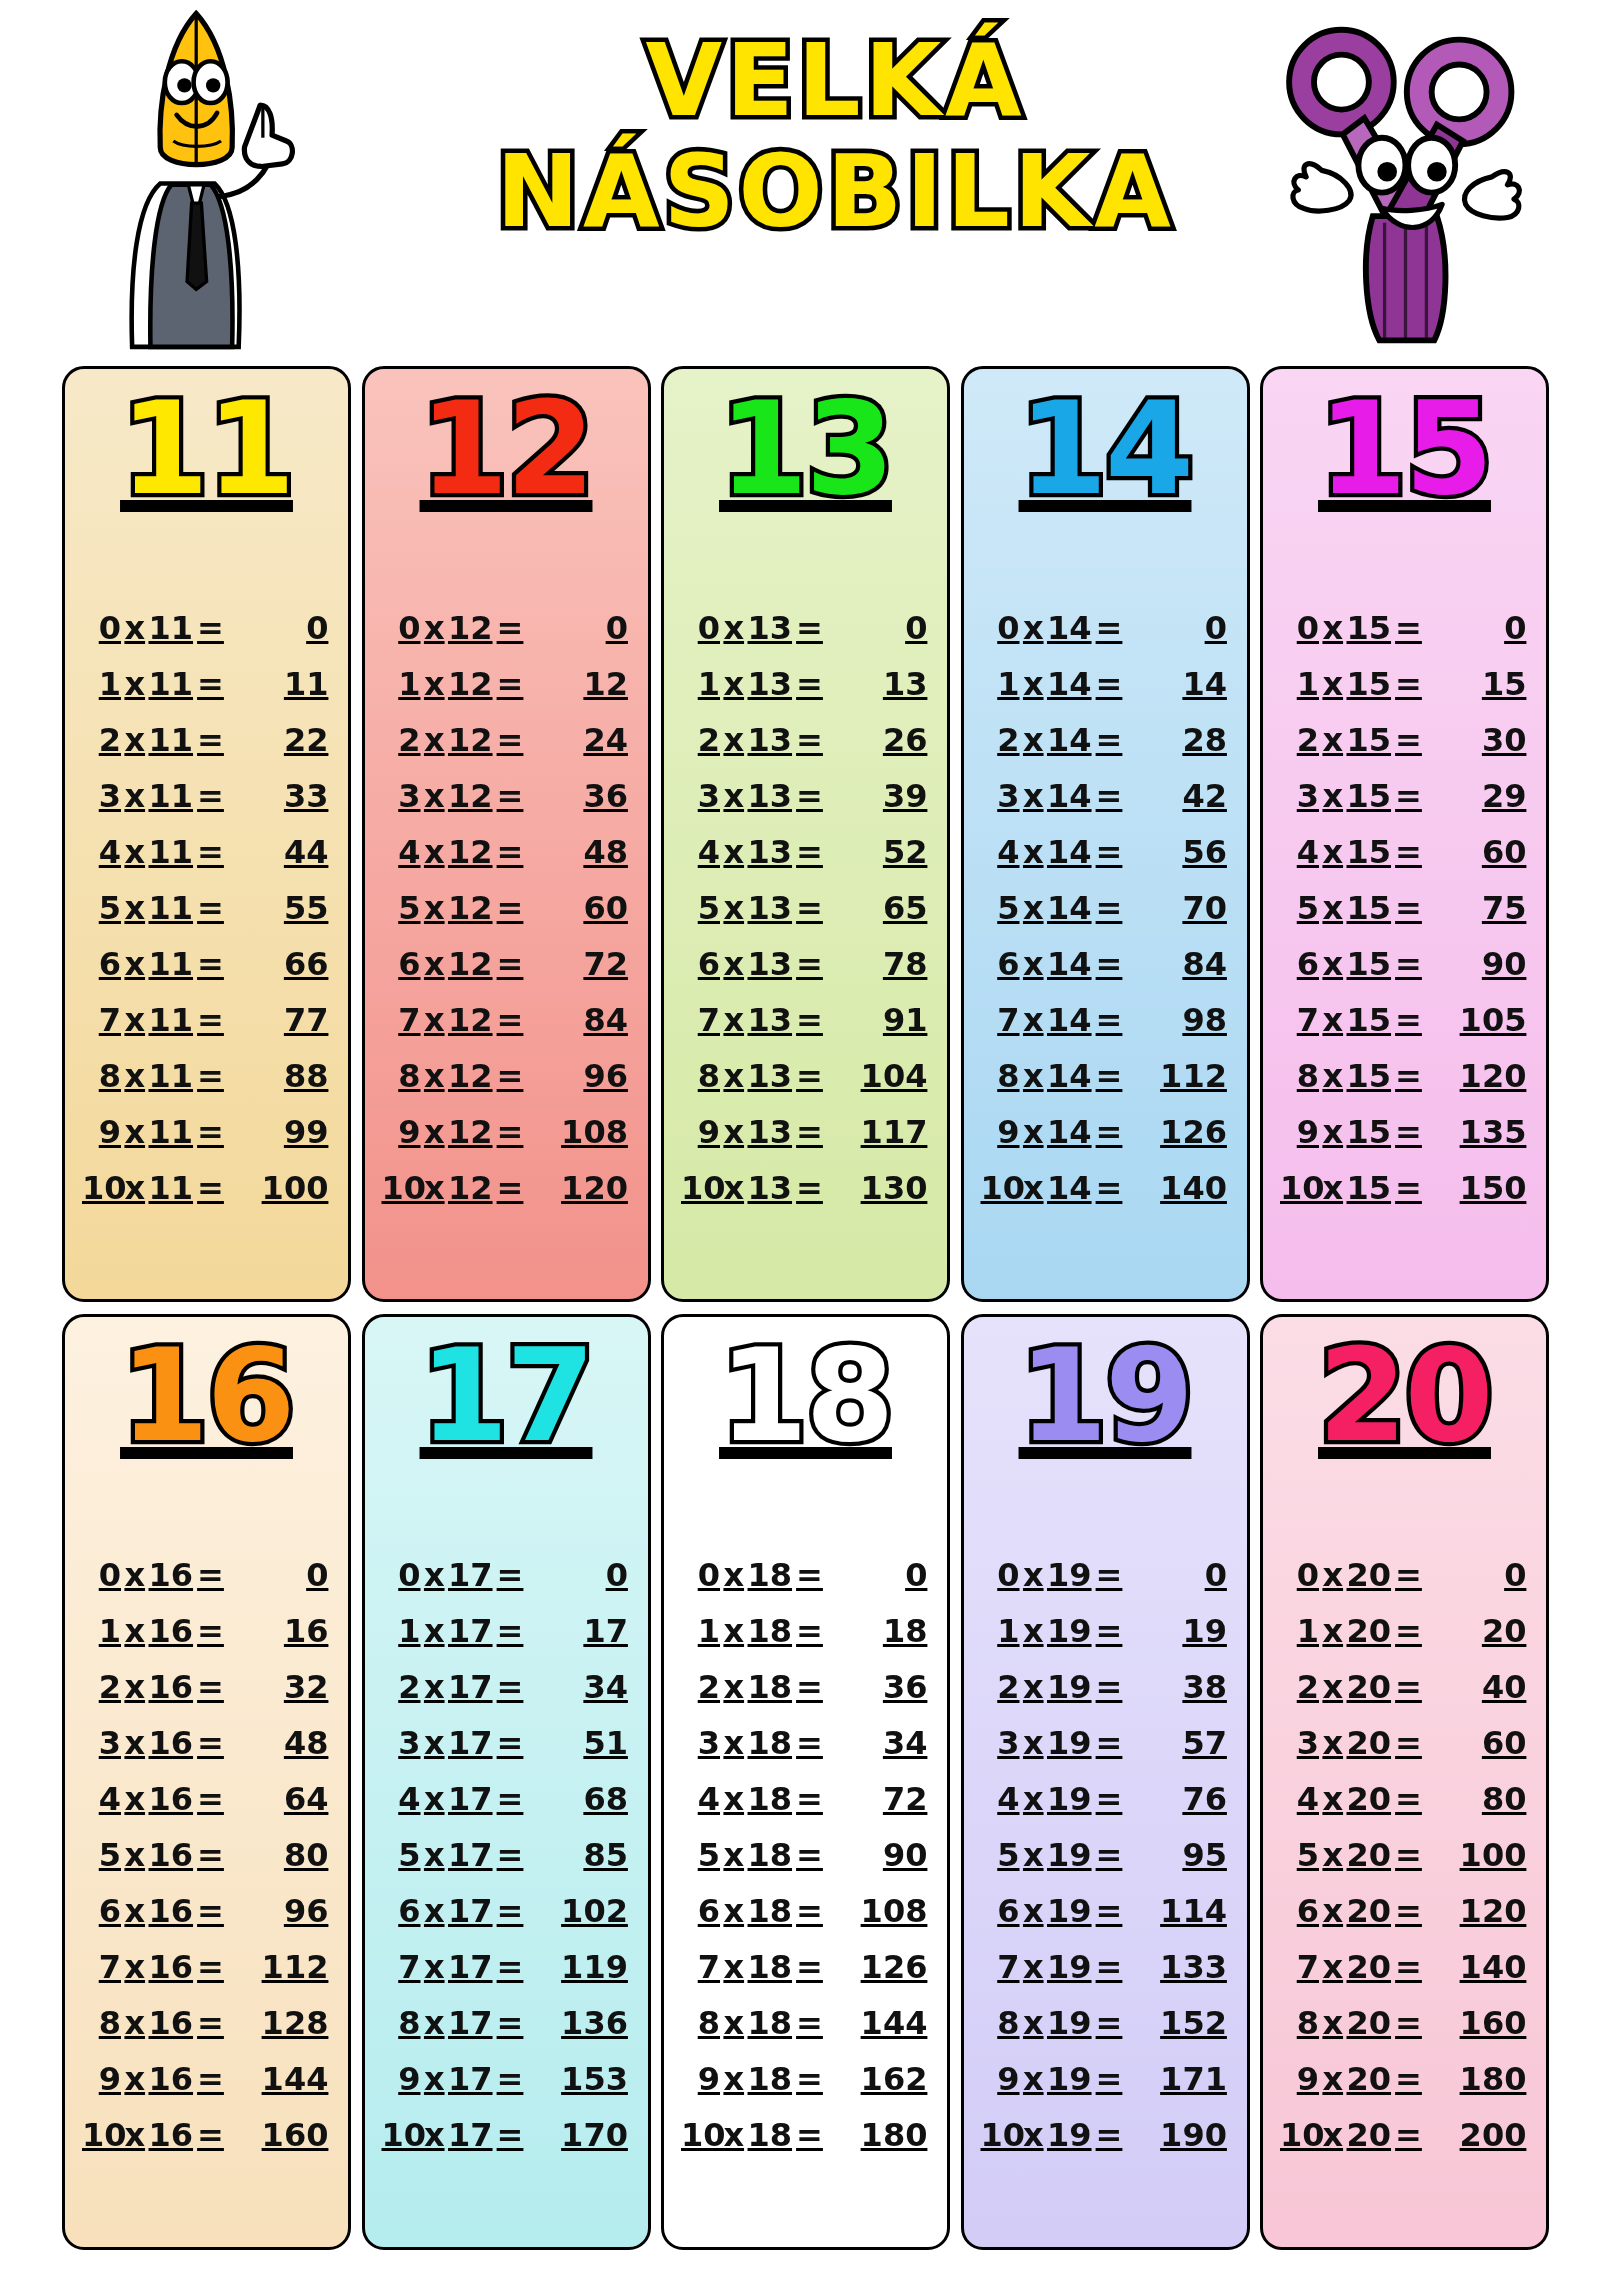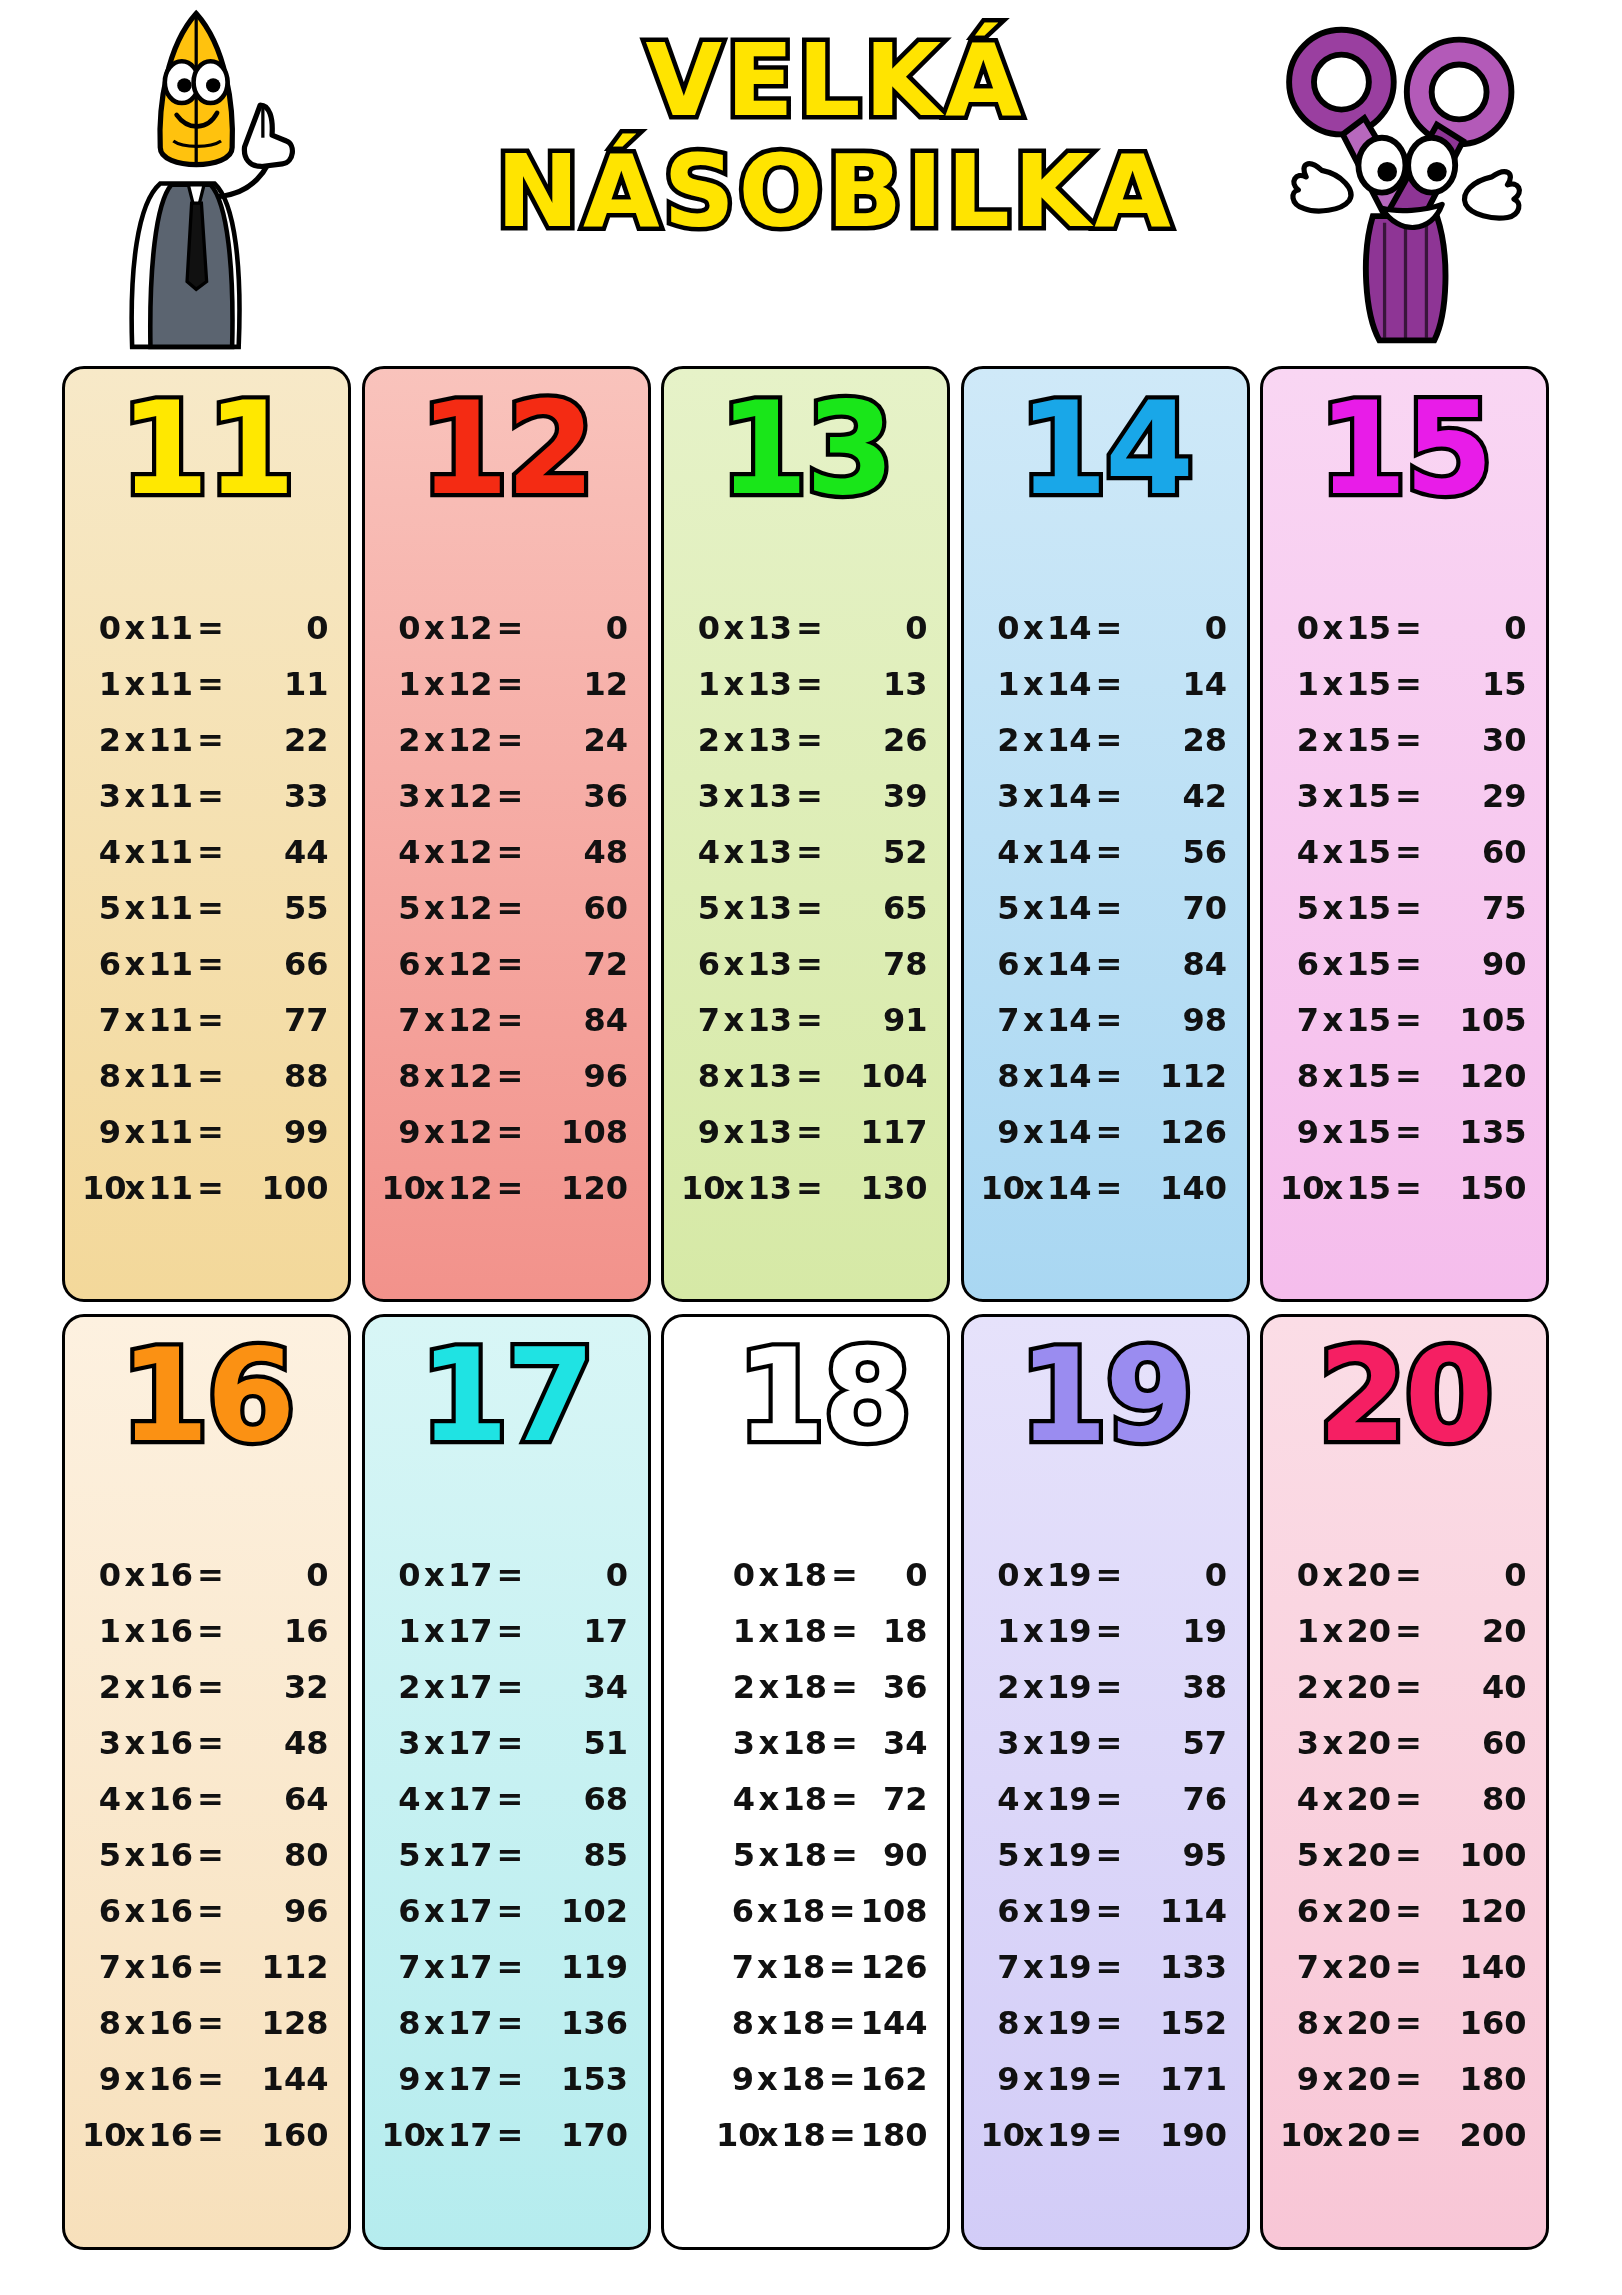--- a/index.html
+++ b/index.html
@@ -59,20 +59,21 @@
     column-gap: 10.5px;
     row-gap: 11.8px;
   }
 
   .card {
     position: relative;
     border: 3.3px solid #000000;
     border-radius: 22px;
     overflow: hidden;
     padding-top: 15.7px;
+    text-decoration: underline;
   }
 
   .card-number {
     text-align: center;
     font-family: "DejaVu Sans", sans-serif;
     font-weight: 900;
     font-size: 128px;
     line-height: 1.0;
     -webkit-text-stroke: 8.5px #000000;
     paint-order: stroke fill;
@@ -748,21 +749,21 @@
           </div>
           <div class="row">
             <span class="lhs">10</span>
             <span class="op">x</span>
             <span class="mult">17</span>
             <span class="eq">=</span>
             <span class="res">170</span>
           </div>
         </div>
       </div>
-      <div class="card" style="background: linear-gradient(rgb(255, 255, 255) 0%, rgb(255, 255, 255) 100%); padding-left: 35px;">
+      <div class="card" style="background: linear-gradient(rgb(255, 255, 255) 0%, rgb(255, 255, 255) 100%);">
         <div class="card-number" style="color: rgb(255, 255, 255);">18</div>
         <div class="rows">
           <div class="row">
             <span class="lhs">0</span>
             <span class="op">x</span>
             <span class="mult">18</span>
             <span class="eq">=</span>
             <span class="res">0</span>
           </div>
           <div class="row">

